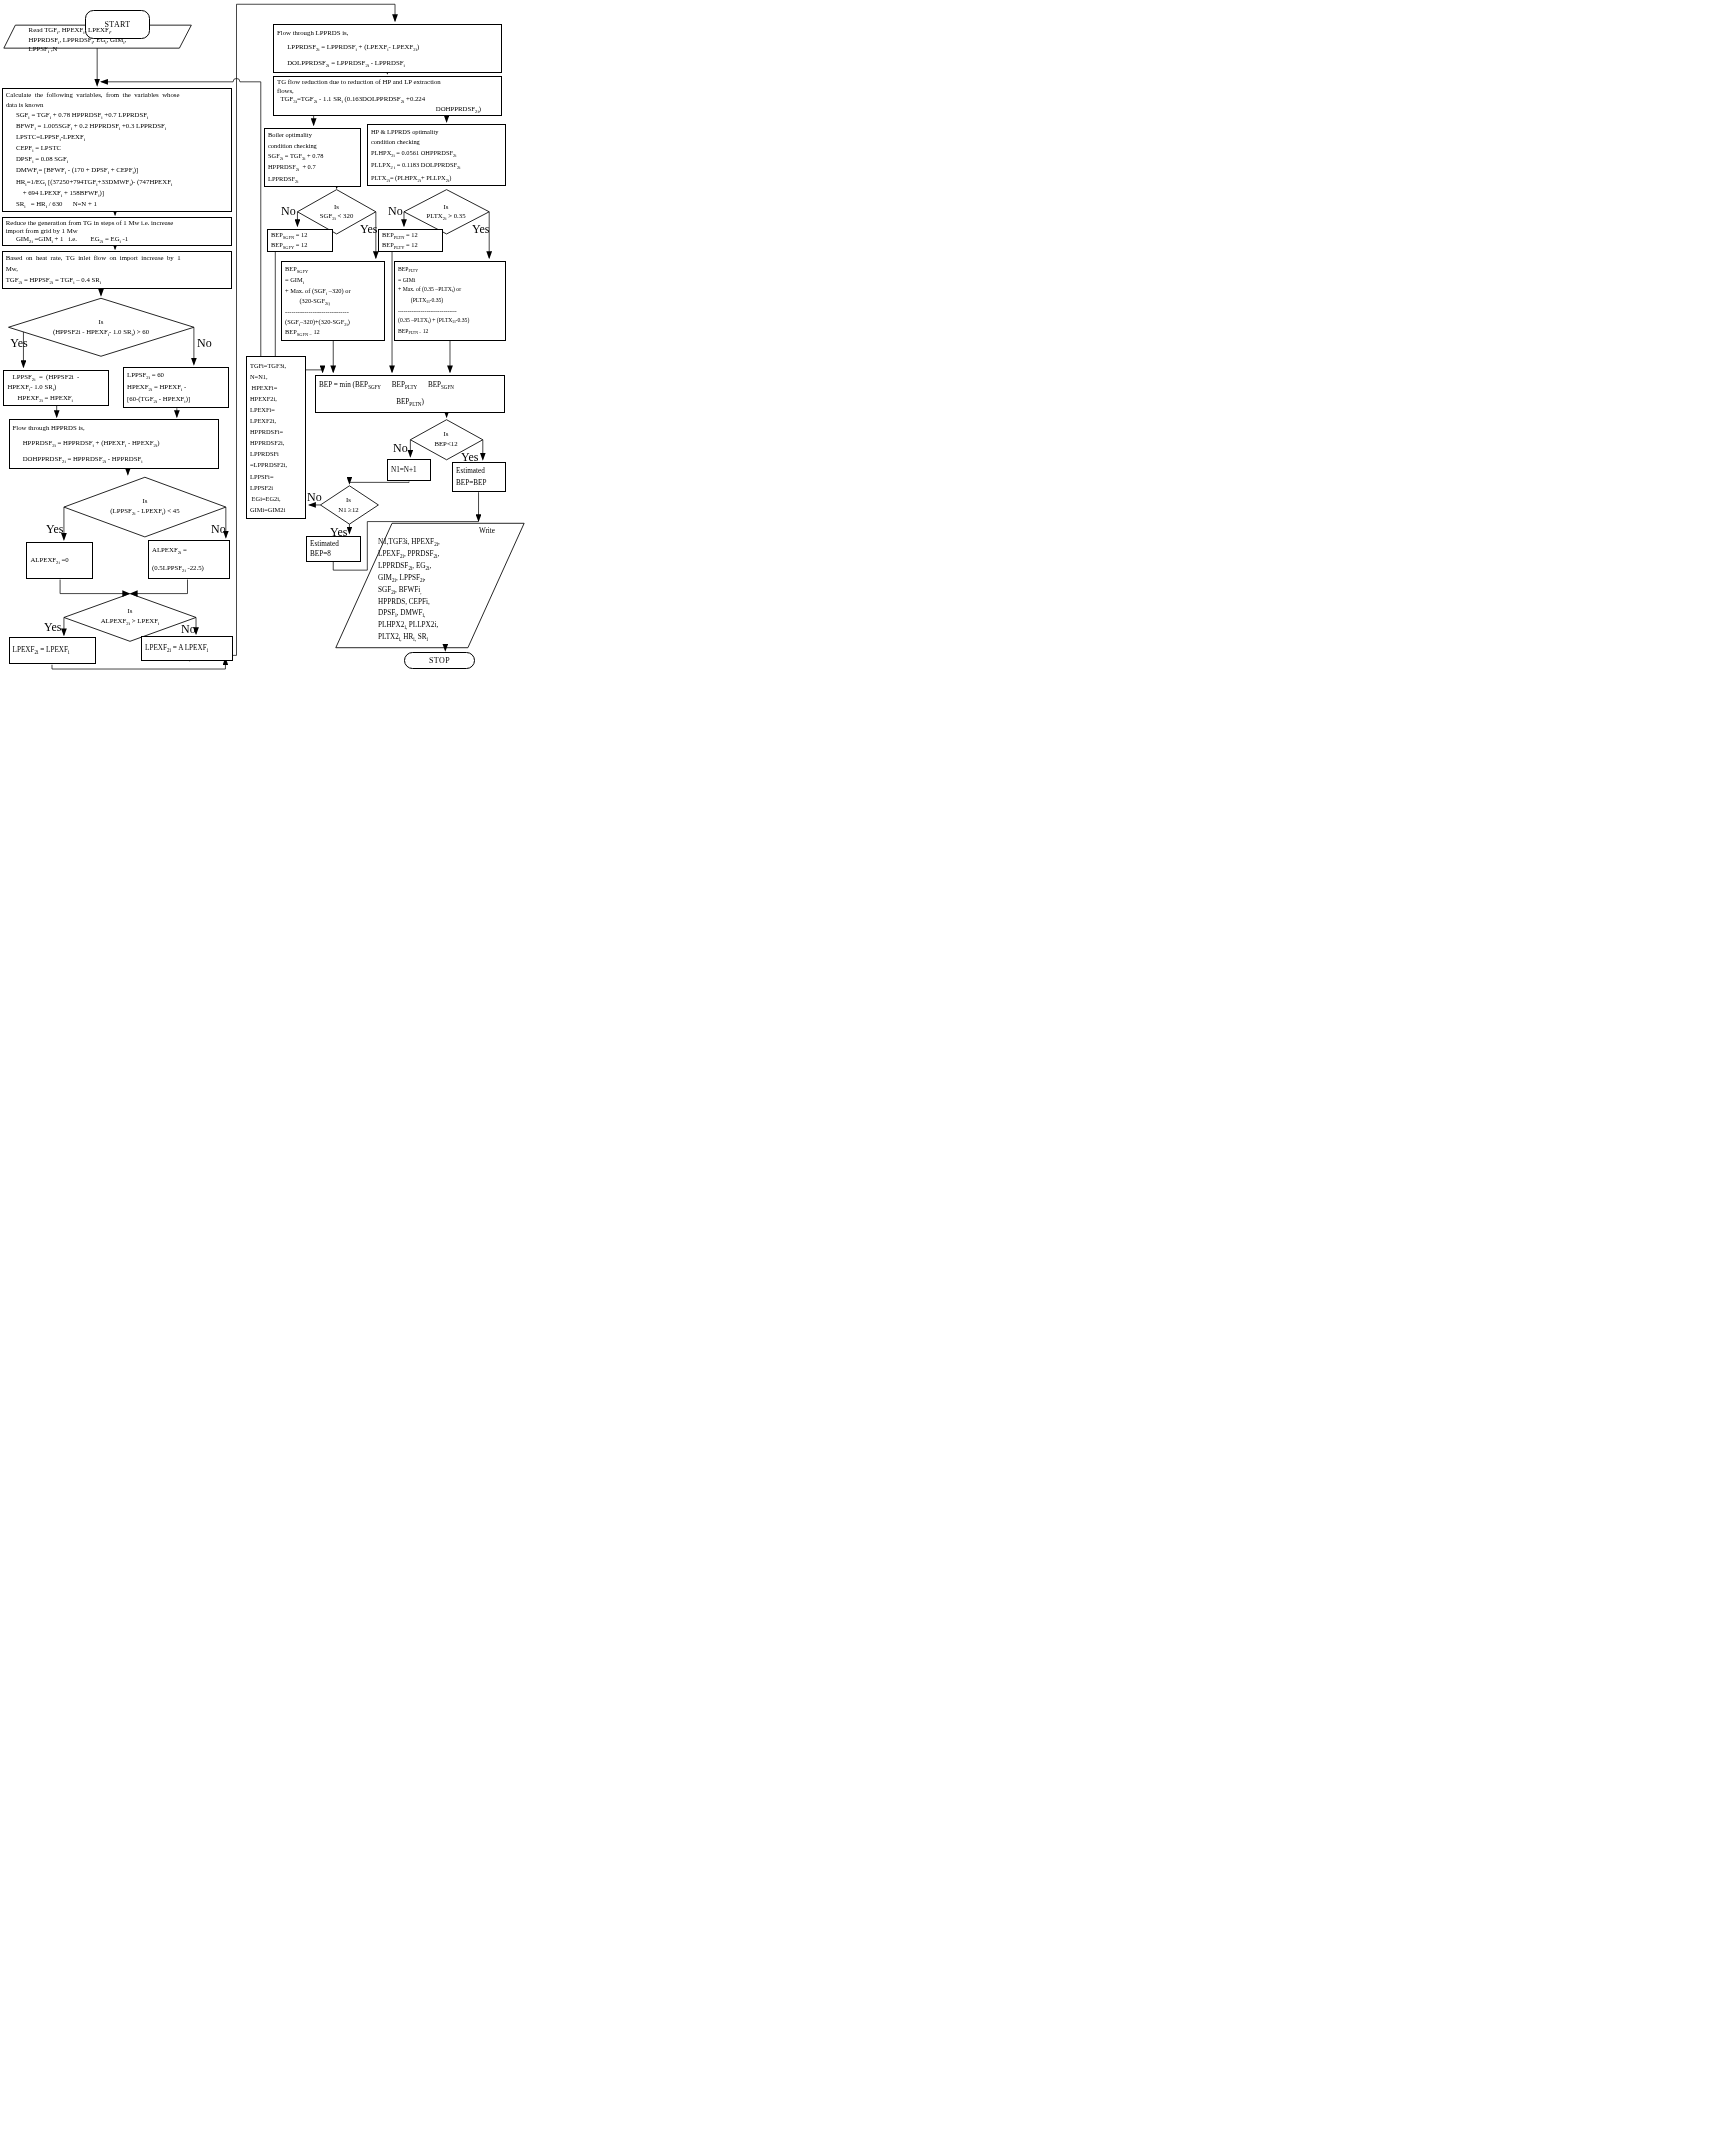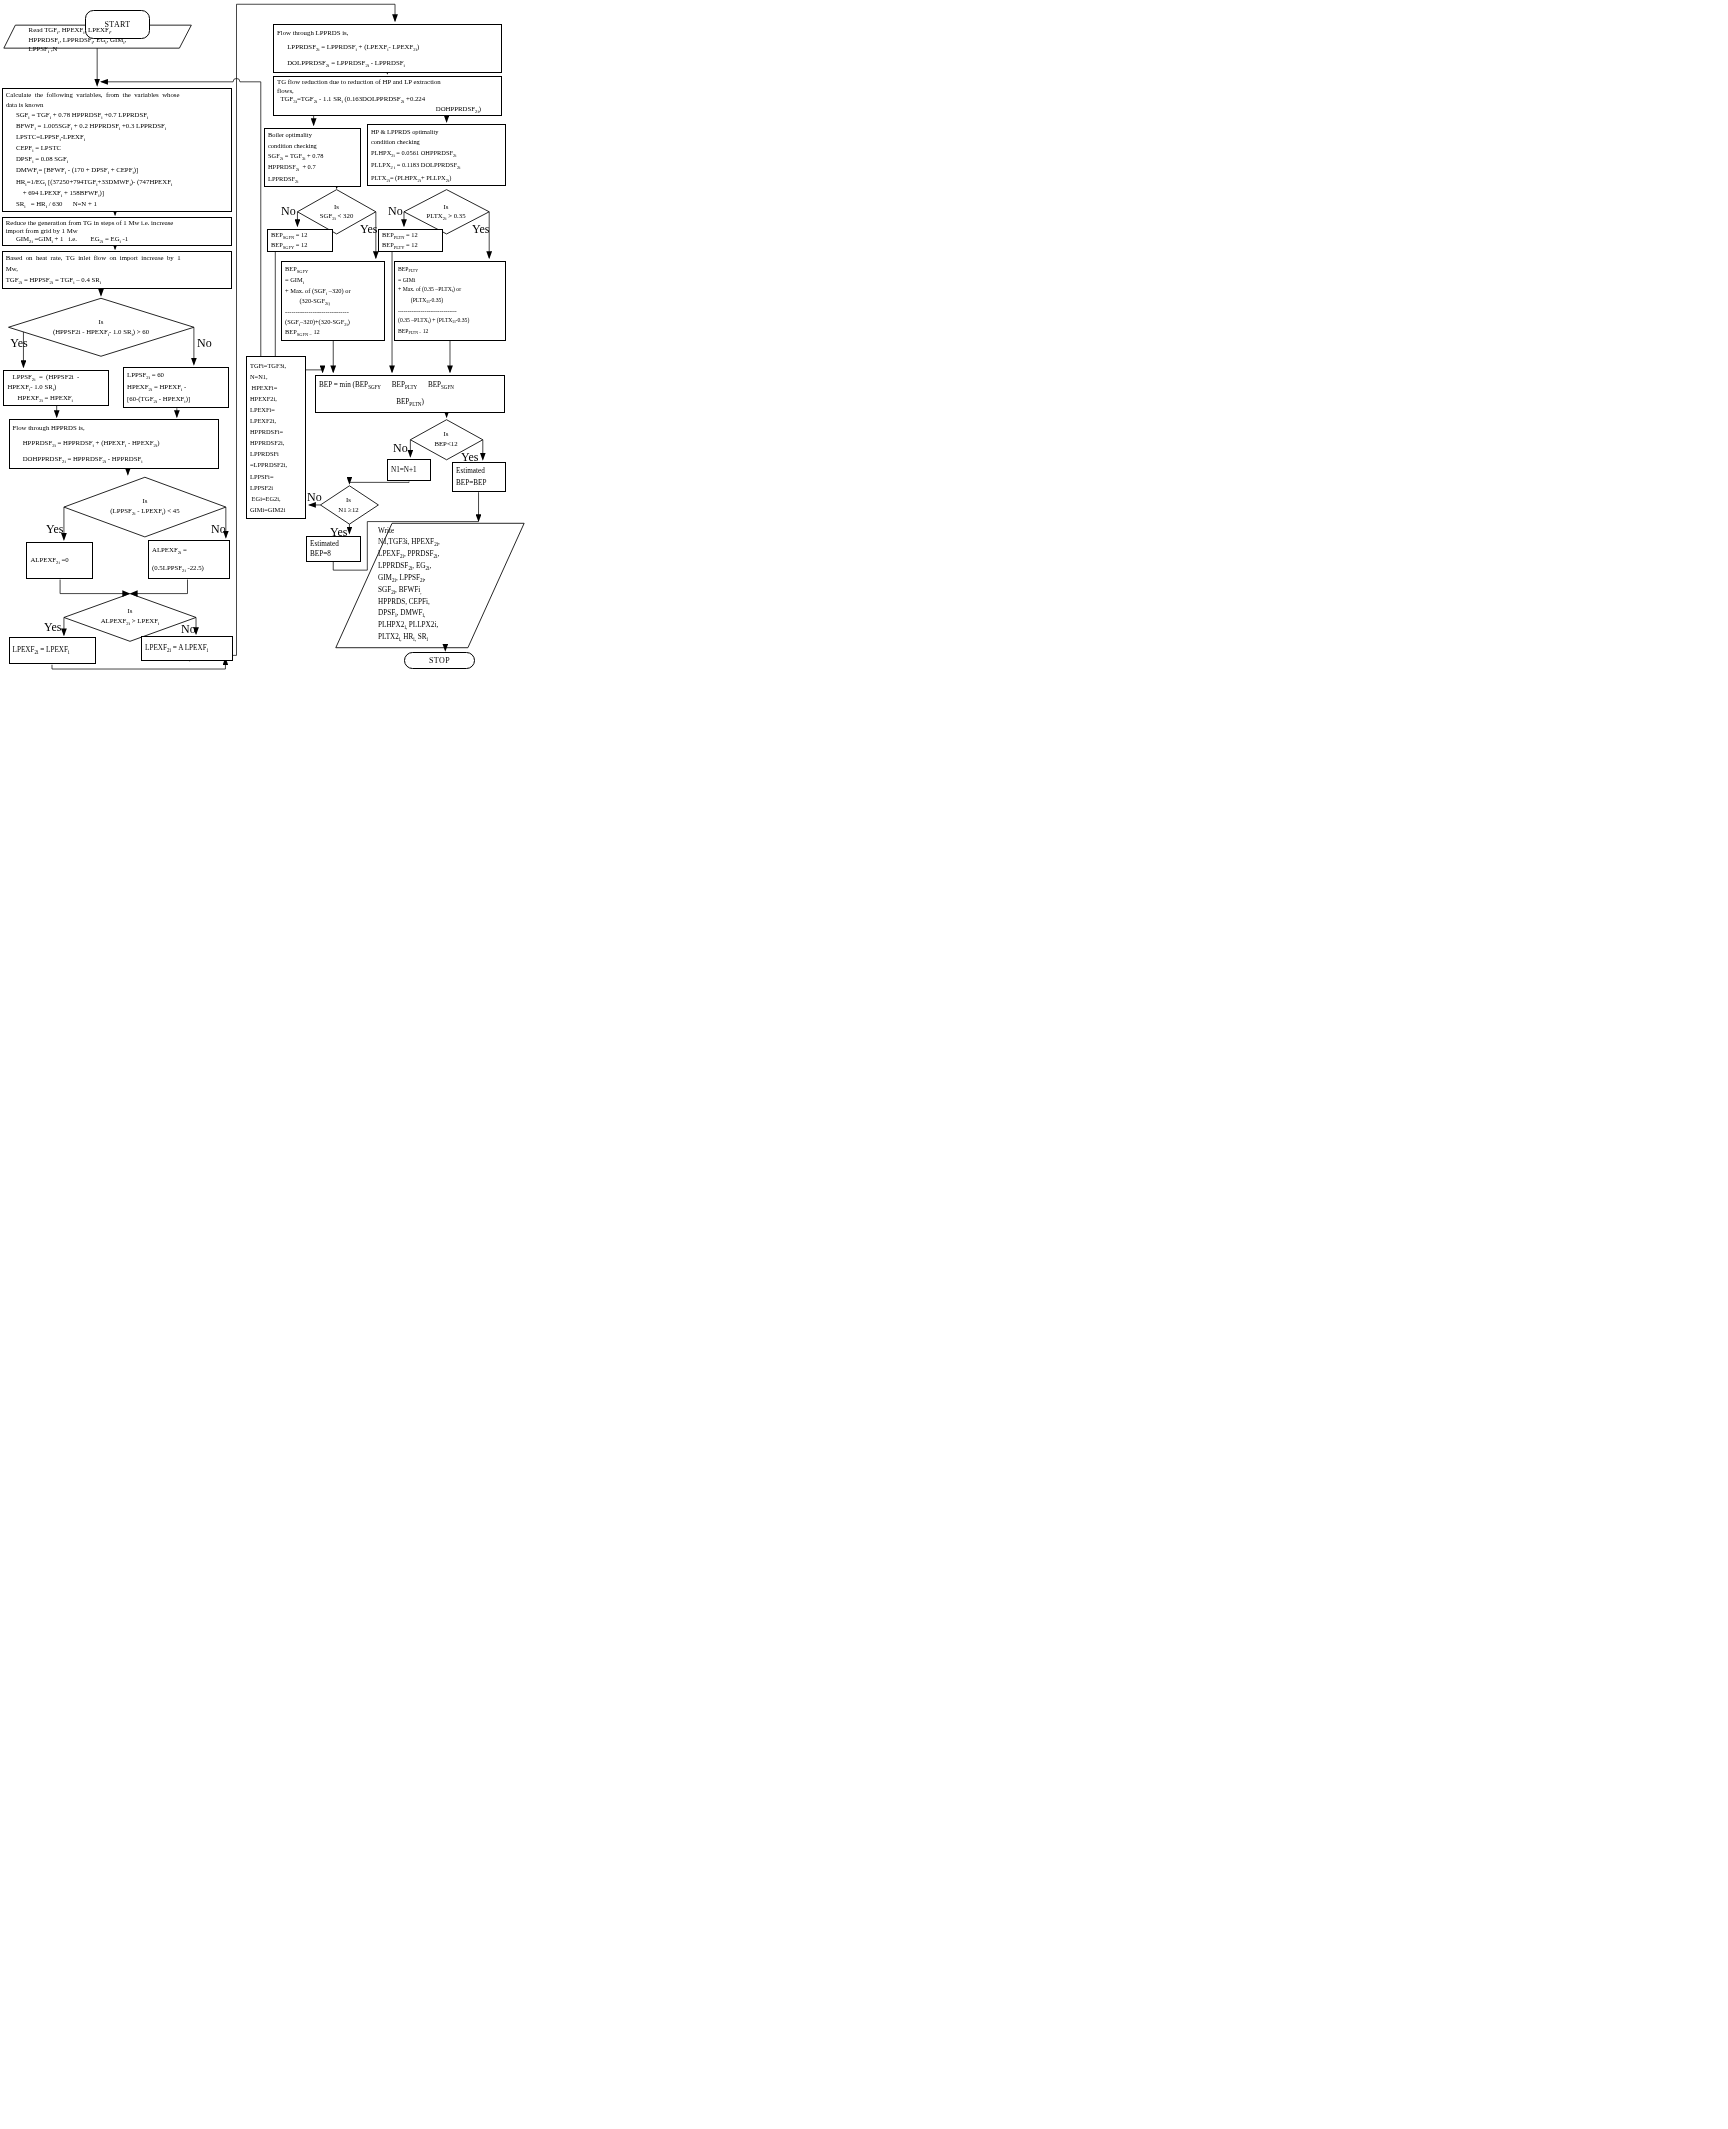--- a/index.html
+++ b/index.html
@@ -17,21 +17,21 @@
   .fs14 .lines{font-size:5.7px;}
   .fs15 .lines{font-size:6.4px;}
   .fs17 .lines{font-size:7.2px;}
   .tc .lines div{text-align:left;}
   .dmt{position:absolute;z-index:2;display:flex;flex-direction:column;align-items:center;
        justify-content:center;font-size:7.2px;text-align:center;}
   .dmt .lines{padding:0;justify-content:center;gap:1.7px;height:auto;}
   .lbl{position:absolute;z-index:2;font-size:12px;}
   sub{font-size:70%;vertical-align:-0.35em;}
   #n-tgflow .lines div:last-child{text-align:right;padding-right:17px;}
-  #n-write .lines div:first-child{text-align:left;}
+  #n-write .lines div:first-child{text-align:right;}
   #n-bepmin .lines div:last-child{text-align:center;}
   #n-lppsf_no .lines, #n-bepsgfn .lines, #n-beppltn .lines, #n-assign .lines,
   #n-bepsgfy .lines, #n-bepplty .lines, #n-estbep .lines, #n-estbep12 .lines{justify-content:space-evenly;}
 </style>
 </head>
 <body>
 
 <div id="canvas">
 
   <svg id="wires" width="525" height="672" viewBox="0 0 1232 1577">

